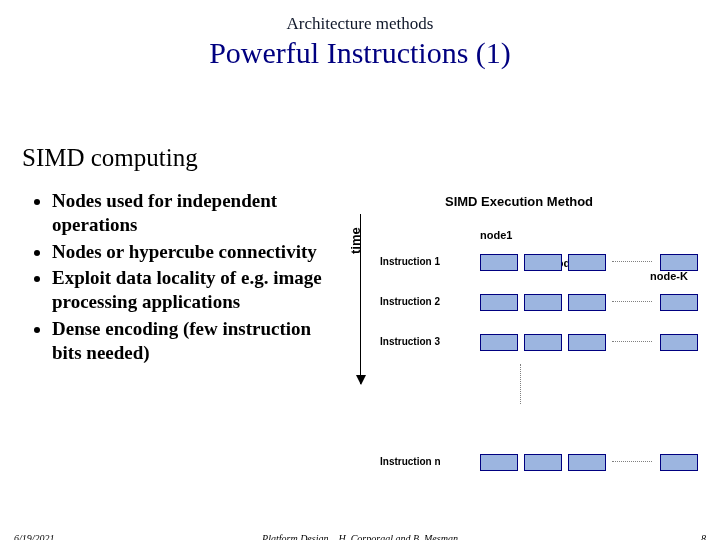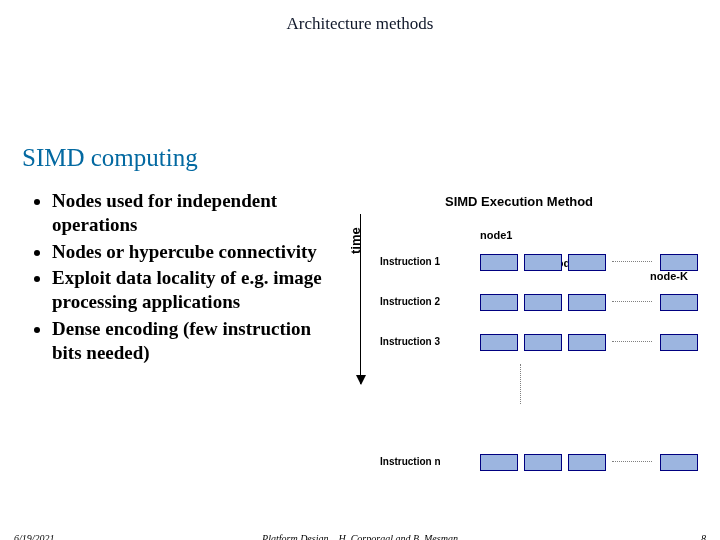--- a/index.html
+++ b/index.html
@@ -27,21 +27,21 @@
     text-align: center;
     font-size: 30px;
     color: #000080;
     margin-top: 2px;
   }
   .section-heading {
     position: absolute;
     left: 22px;
     top: 130px;
     font-size: 25px;
-    color: #0369a1;
+    color: #000000;
   }
   .bullets {
     position: absolute;
     left: 34px;
     top: 175px;
     width: 310px;
     font-size: 19px;
     line-height: 1.28;
   }
   .bullets ul {
@@ -185,20 +185,21 @@
     bottom: 0;
     font-style: italic;
   }
 </style>
 </head>
 <body>
 
 <div class="slide">
 
   <div class="super-title">Architecture methods</div>
+  <div class="title">Powerful Instructions (1)</div>
 
   <div class="section-heading">SIMD computing</div>
 
   <div class="bullets">
     <ul>
       <li>Nodes used for independent operations</li>
       <li>Nodes or hypercube connectivity</li>
       <li>Exploit data locality of e.g. image processing applications</li>
       <li>Dense encoding (few instruction bits needed)</li>
     </ul>

